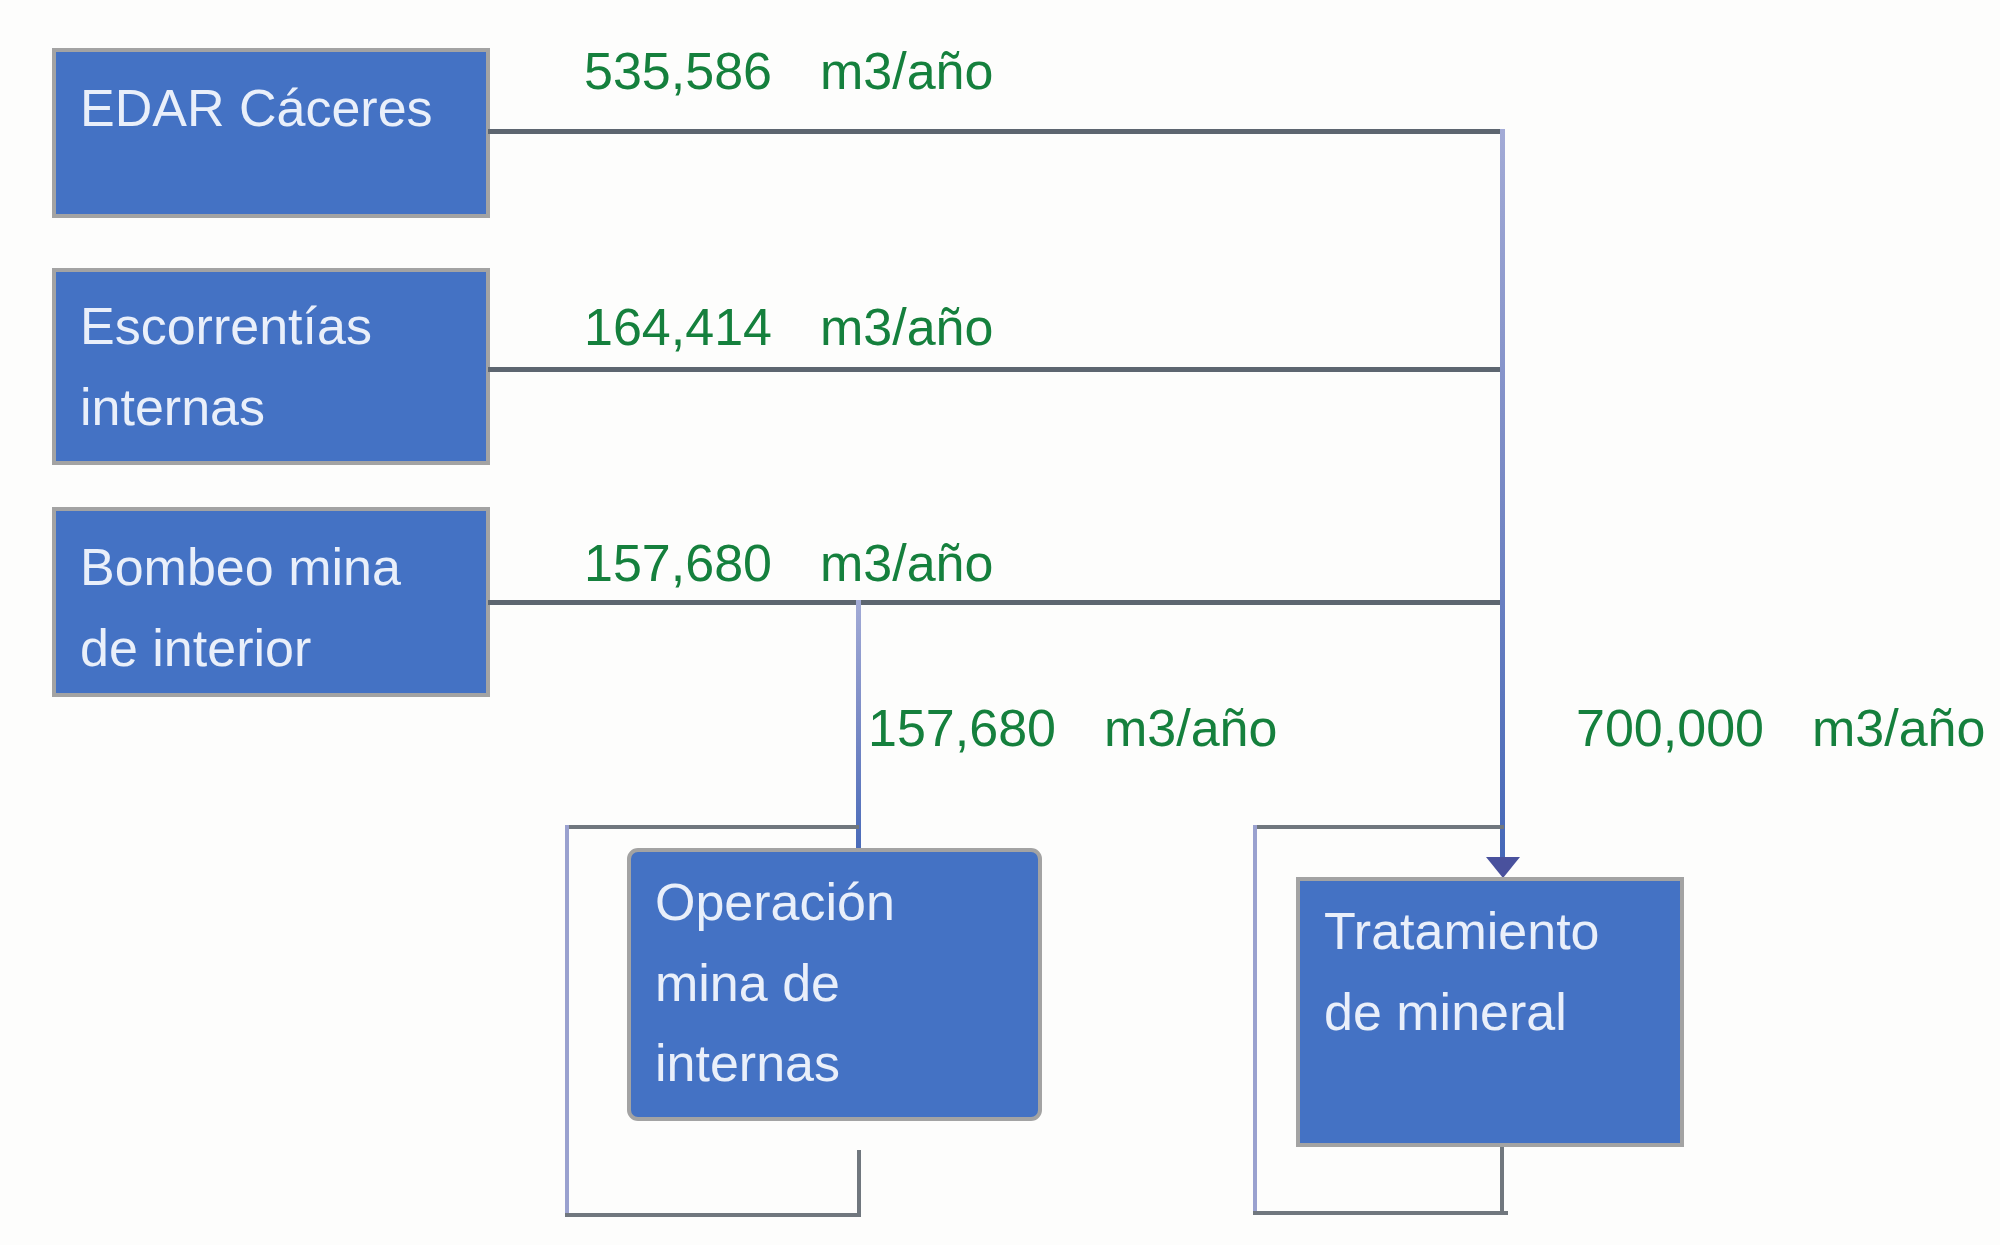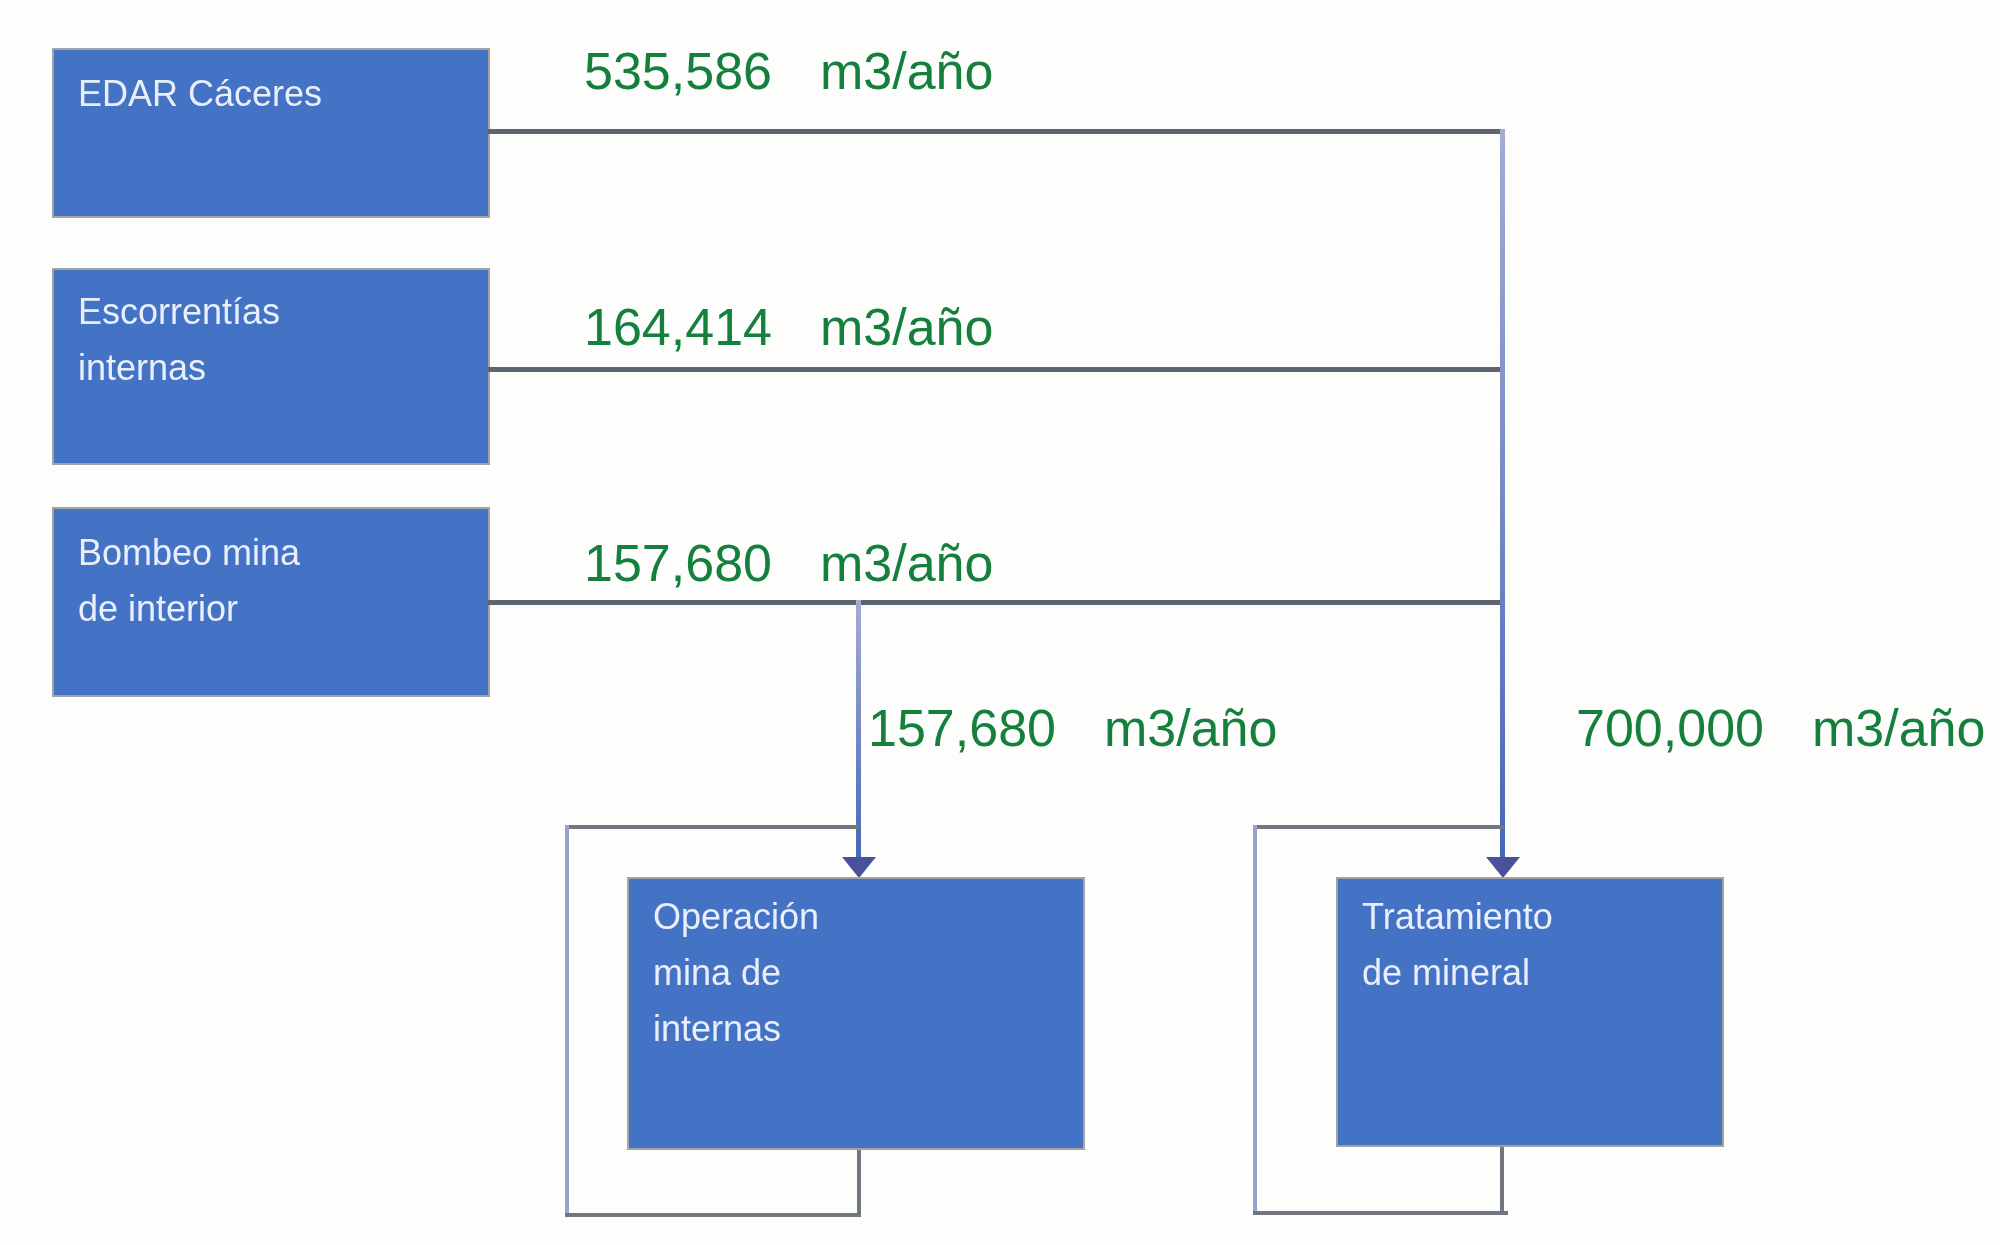--- a/index.html
+++ b/index.html
@@ -11,24 +11,24 @@
     position: relative;
     width: 2000px;
     height: 1245px;
     background: #fdfdfc;
     font-family: "Liberation Sans", sans-serif;
     overflow: hidden;
   }
   .box {
     position: absolute;
     background: #4472c4;
-    border: 2px solid #a3a3a3;
+    border: 4px solid #a3a3a3;
     box-sizing: border-box;
     color: #e9effa;
-    font-size: 36px;
+    font-size: 52px;
     line-height: 1.55;
     padding: 12px 14px 0 24px;
   }
   .box .bline { white-space: nowrap; }
   .flow-label {
     position: absolute;
     white-space: nowrap;
     color: #15803d;
     font-size: 52px;
     line-height: 1.2;
@@ -106,24 +106,24 @@
   <div class="loopseg" style="left:565px; top:825px; width:294px; height:4px;"></div>
   <div class="loopseg lav" style="left:565px; top:825px; width:4px; height:392px;"></div>
   <div class="loopseg" style="left:565px; top:1213px; width:296px; height:4px;"></div>
   <div class="loopseg" style="left:857px; top:1150px; width:4px; height:67px;"></div>
 
   <div class="loopseg" style="left:1253px; top:825px; width:251px; height:4px;"></div>
   <div class="loopseg lav" style="left:1253px; top:825px; width:4px; height:390px;"></div>
   <div class="loopseg" style="left:1253px; top:1211px; width:255px; height:4px;"></div>
   <div class="loopseg" style="left:1500px; top:1147px; width:4px; height:68px;"></div>
 
-  <div class="box" style="left:627px; top:877px; width:458px; height:273px; padding-top:10px;">
+  <div class="box" style="left:627px; top:848px; width:415px; height:273px; padding-top:10px;border-radius:11px;">
     <div class="bline">Operación</div>
     <div class="bline">mina de</div>
     <div class="bline">internas</div>
   </div>
 
-  <div class="box" style="left:1336px; top:877px; width:388px; height:270px; padding-top:10px;">
+  <div class="box" style="left:1296px; top:877px; width:388px; height:270px; padding-top:10px;">
     <div class="bline">Tratamiento</div>
     <div class="bline">de mineral</div>
   </div>
 
 </div>
 
 </body></html>

